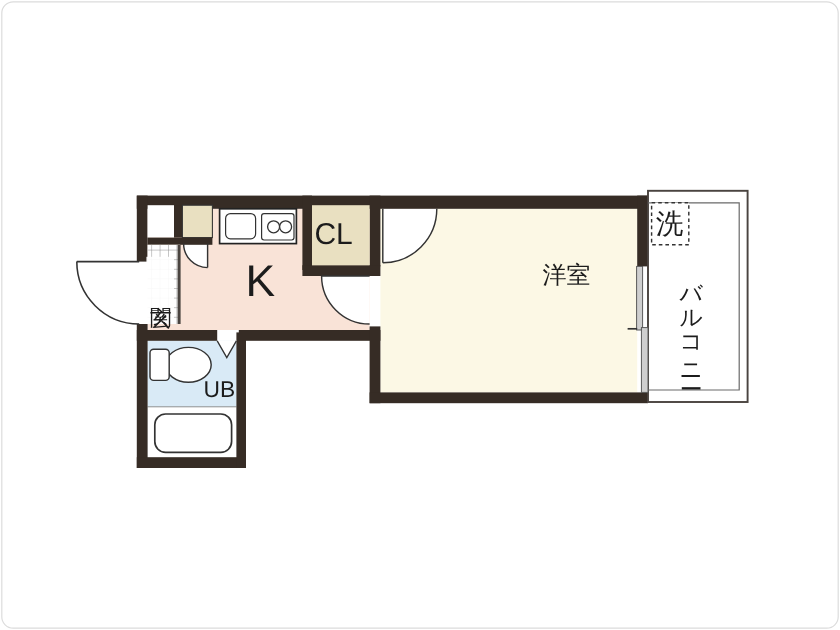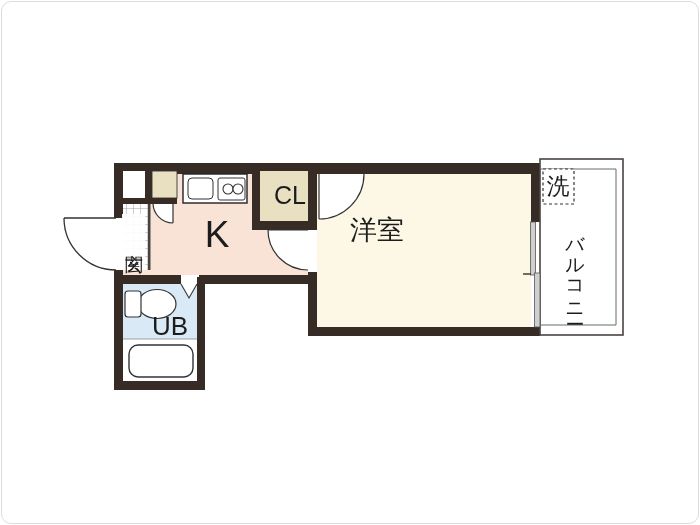--- a/index.html
+++ b/index.html
@@ -14,23 +14,23 @@
   svg{position:absolute;left:0;top:0;}
   .wall{fill:var(--wall,#362c25);}
   .f-k{fill:var(--kitchen-floor,#f9e3d7);}
   .f-room{fill:var(--room-floor,#fcf8e5);}
   .f-closet{fill:var(--closet-fill,#e9e0c1);}
   .f-bath{fill:var(--bath-fill,#d9eaf6);}
   .ln{stroke:var(--line,#333);fill:none;}
   .fixture{fill:#fff;stroke:var(--line,#333);}
   .lbl{position:absolute;color:#1c1c1c;}
   #lbl-k{left:195px;top:212px;width:44px;text-align:center;font-size:37px;line-height:46px;}
-  #lbl-cl{left:262px;top:181px;width:44px;text-align:right;font-size:25px;line-height:28px;}
-  #lbl-room{left:350px;top:213px;width:142px;text-align:left;font-size:27px;line-height:34px;}
-  #lbl-ub{left:152px;top:315px;width:44px;text-align:left;font-size:26px;line-height:22px;}
+  #lbl-cl{left:262px;top:181px;width:44px;text-align:left;font-size:25px;line-height:28px;}
+  #lbl-room{left:350px;top:213px;width:142px;text-align:right;font-size:20px;line-height:34px;}
+  #lbl-ub{left:152px;top:315px;width:44px;text-align:right;font-size:19px;line-height:22px;}
   #lbl-sen{left:541px;top:172px;width:34px;text-align:center;font-size:23px;line-height:28px;}
   #lbl-genkan{
     left:122px;top:214px;width:23px;height:56px;
     writing-mode:vertical-rl;text-align:center;font-size:18px;line-height:23px;
     letter-spacing:2px;background:rgba(255,255,255,.92);
   }
   #lbl-balcony{
     left:563px;top:208px;width:25px;height:122px;
     writing-mode:vertical-rl;text-align:center;font-size:19px;line-height:25px;
     letter-spacing:1px;

